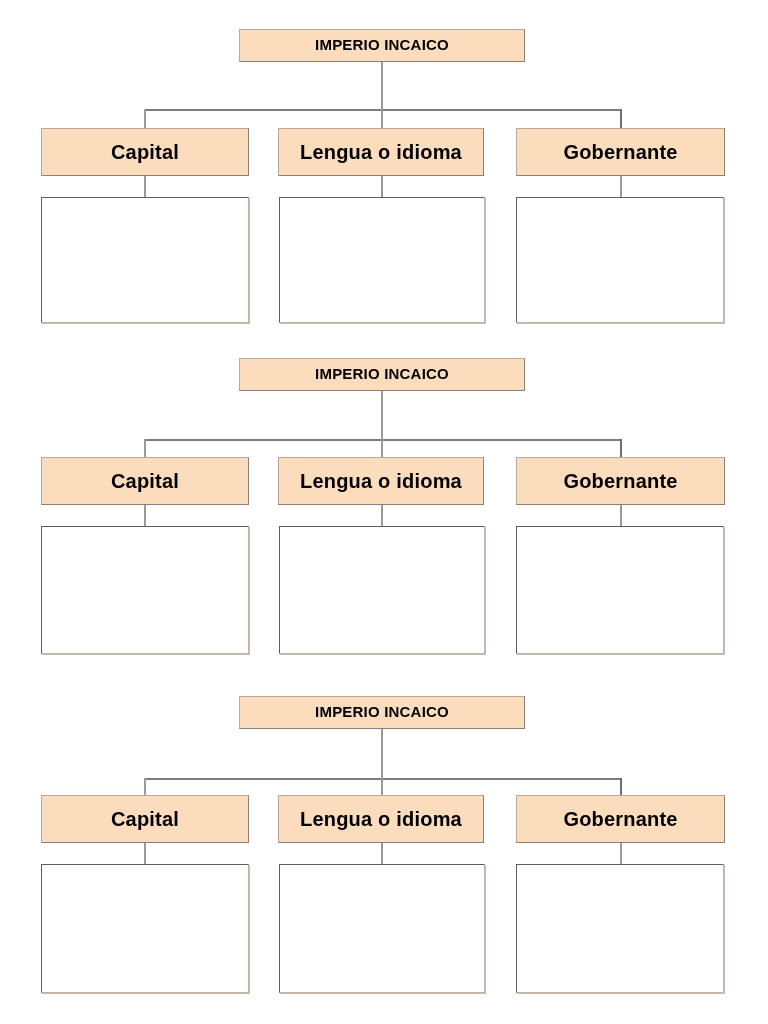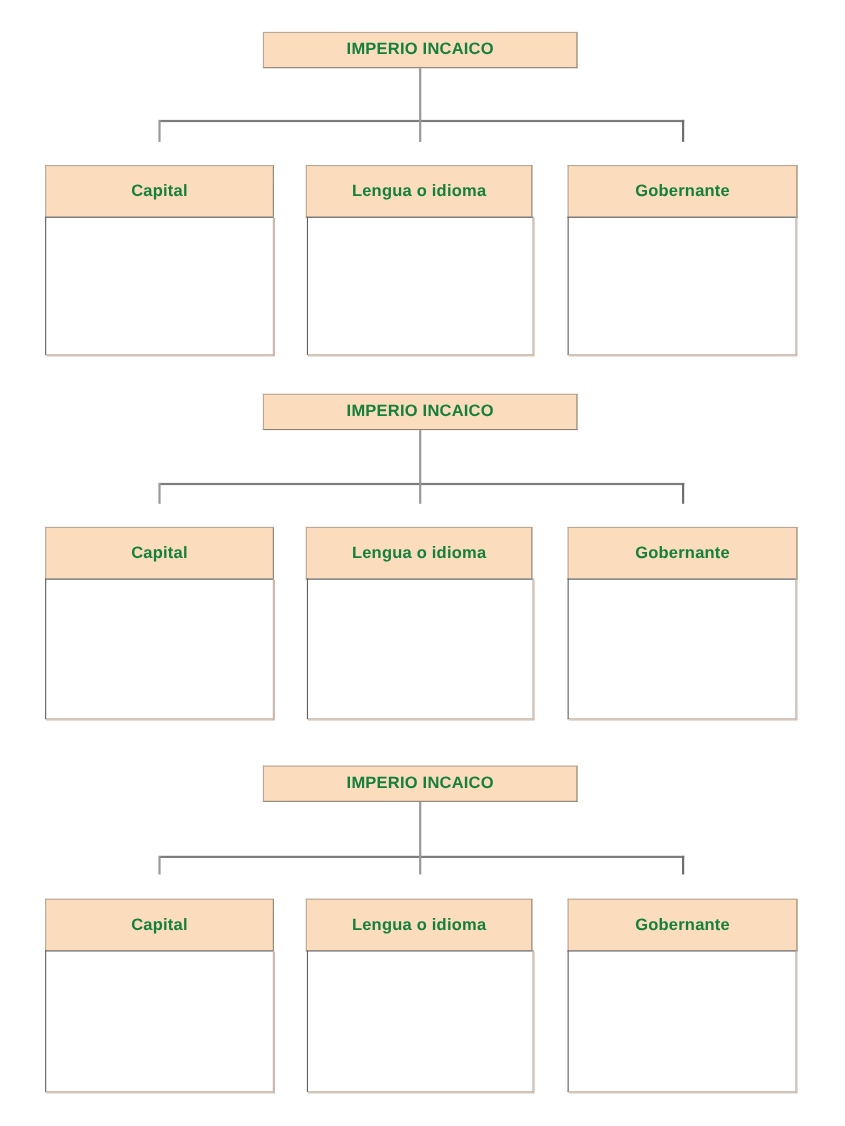--- a/index.html
+++ b/index.html
@@ -58,32 +58,31 @@
   .node {
     position: absolute;
     box-sizing: border-box;
     background: #FBDCBC;
     border: 1px solid #b9a79a;
     border-right-color: #8d8078;
     border-bottom-color: #8d8078;
     display: flex;
     align-items: center;
     justify-content: center;
-    color: #15803d;
+    color: #000000;
     font-weight: bold;
     letter-spacing: 0.2px;
     text-align: center;
     line-height: 1.1;
   }
   .node.root {
     font-size: 15px;
   }
   .node.child {
-    font-size: 15px;
-    margin-top: 22px;
+    font-size: 20px;
   }
 
   
   .answer-box {
     position: absolute;
     box-sizing: border-box;
     background: #ffffff;
     border: 1px solid #5e5e5e;
     border-right-color: #c4b2a4;
     border-bottom-color: #c4b2a4;

